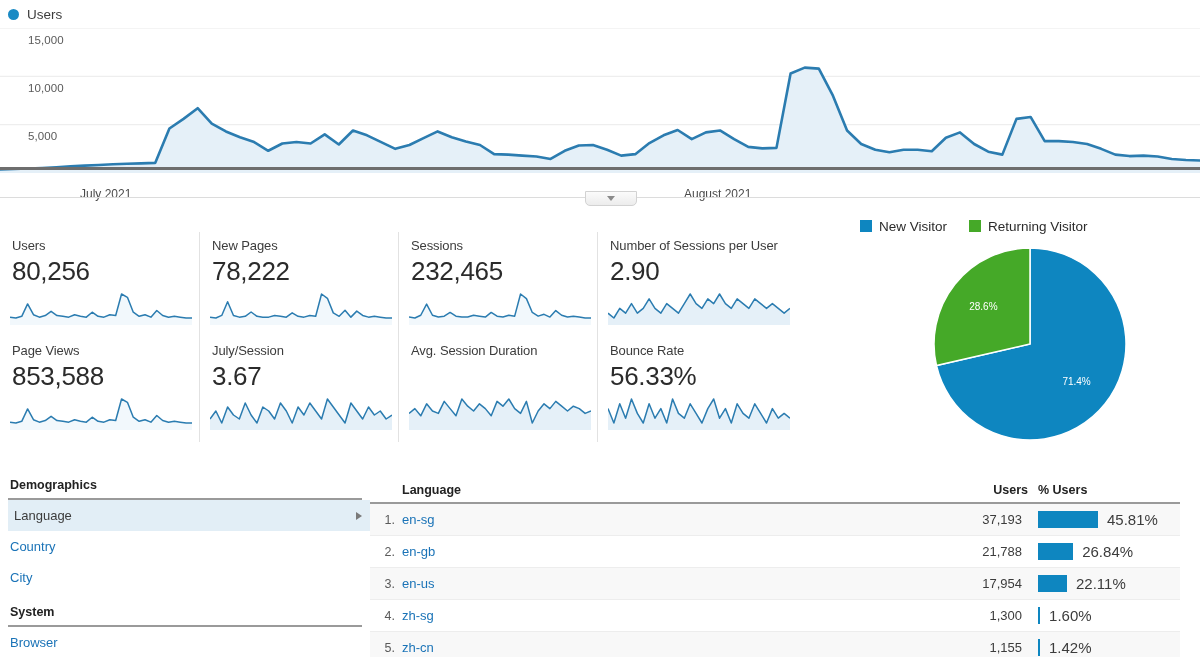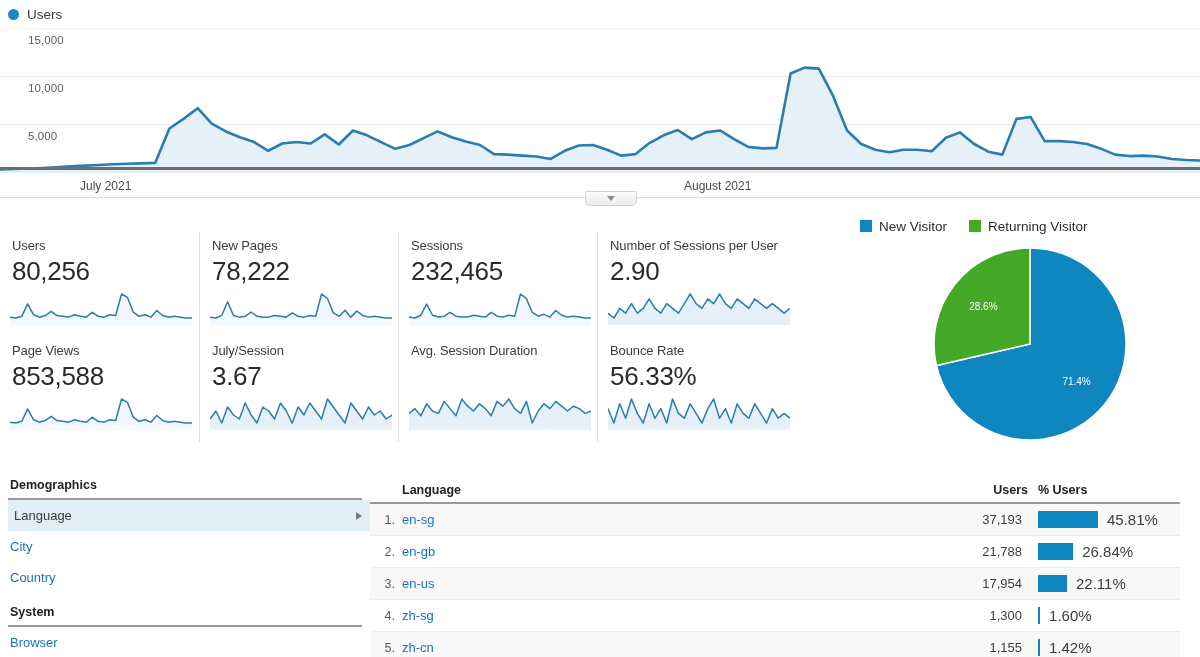--- a/index.html
+++ b/index.html
@@ -28,21 +28,21 @@
   #chart-plot { position: absolute; left: 0; top: 28px; width: 1200px; height: 145px; }
   #chart-plot svg { display: block; }
 
   .ytick {
     position: absolute; left: 20px;
     font-size: 11.5px; color: #5a5a5a;
     letter-spacing: .1px;
     margin-left: 8px;
   }
   .xtick {
-    position: absolute; top: 179px;
+    position: absolute; top: 187px;
     font-size: 12px; color: #4a4a4a;
   }
 
   #chart-axis {
     position: absolute; left: 0; top: 167px;
     width: 1200px; height: 3px; background: #6e6e6e;
   }
   #chart-footer {
     position: absolute; left: 0; top: 197px;
     width: 1200px; height: 1px; background: #dcdcdc;
@@ -302,24 +302,24 @@
 
 <div id="bottom-region">
 
   <div id="dim-sidebar">
       <div class="dim-group-title">Demographics</div>
       <div class="dim-item selected">
         <span>Language</span>
         <span class="arrow"></span>
       </div>
       <div class="dim-item">
+        <span>Country</span>
+      </div>
+      <div class="dim-item">
         <span>City</span>
-      </div>
-      <div class="dim-item">
-        <span>Country</span>
       </div>
       <div class="dim-group-title second">System</div>
       <div class="dim-item">
         <span>Browser</span>
       </div>
     </div>
 
   <div id="lang-table">
     <div class="tbl-head">
       <span class="col-rank"></span>

